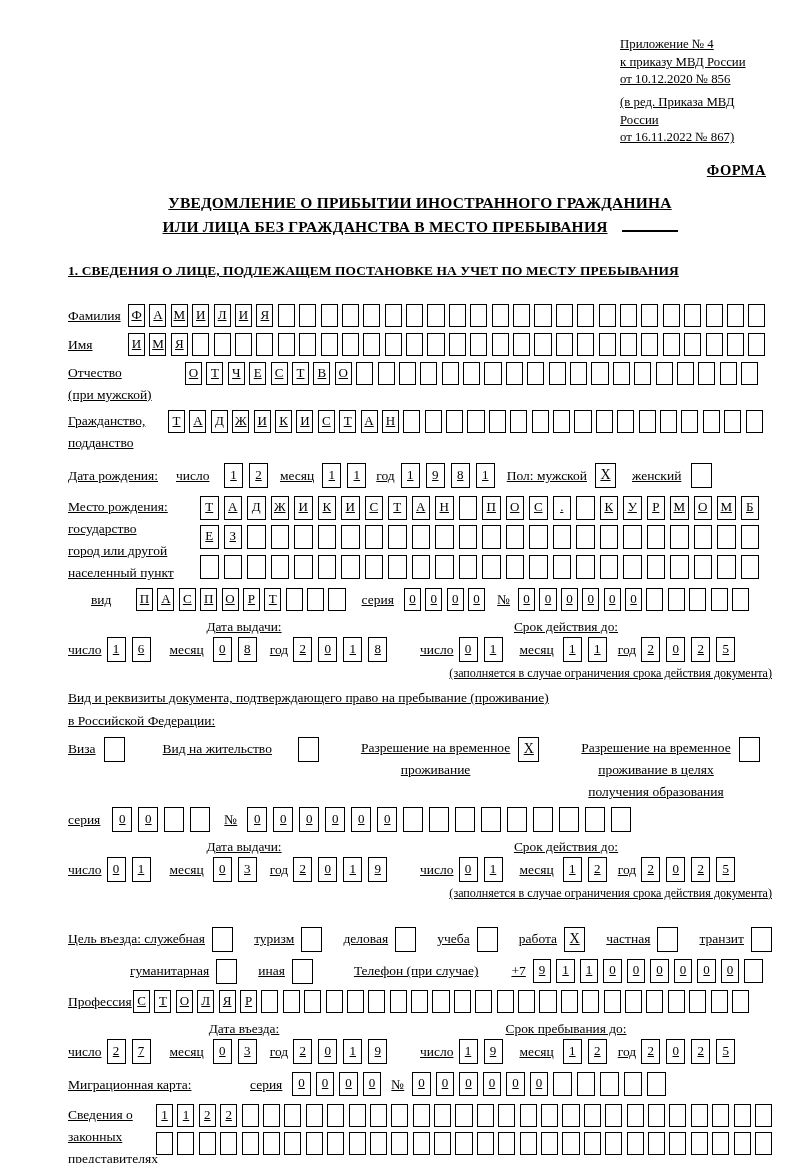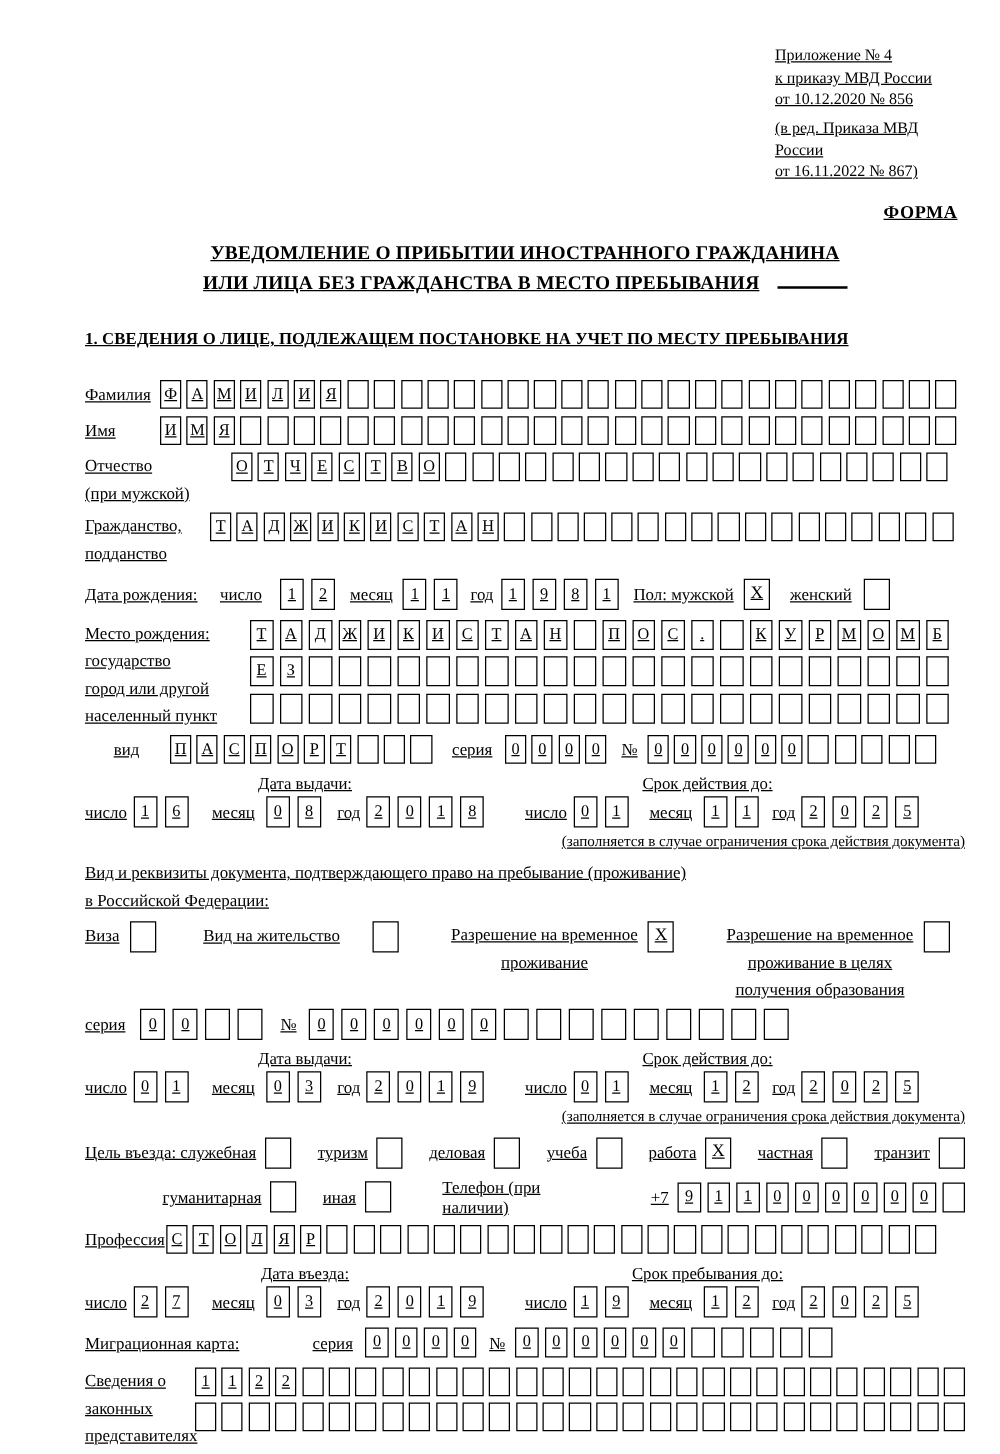--- a/index.html
+++ b/index.html
@@ -47,21 +47,21 @@
   .col-l{width:352px;display:flex;align-items:center;gap:5px;}
   .note{font-size:12.1px;text-align:right;margin-top:4px;}
 
   .para{font-size:13.5px;margin-top:10px;line-height:1.7;}
 
   .optline{display:flex;margin-top:4px;align-items:flex-start;gap:12px;}
   .opt{display:flex;align-items:flex-start;gap:8px;}
   .opt .t{font-size:13.5px;line-height:24px;white-space:nowrap;}
   .opt .t2{font-size:13.5px;line-height:22px;text-align:center;white-space:nowrap;}
 
-  .purpose{display:flex;justify-content:space-between;align-items:flex-start;margin-top:9px;}
+  .purpose{display:flex;justify-content:space-between;align-items:flex-start;margin-top:26px;}
   .purpose .pi{display:flex;align-items:center;gap:7px;font-size:13.5px;white-space:nowrap;}
   .purpose2{display:flex;align-items:center;margin-top:7px;margin-left:62px;gap:7px;font-size:13.5px;}
 </style>
 </head>
 <body>
 
 <div class="page">
 
   <div class="hdr">
     <div>Приложение № 4</div>
@@ -560,21 +560,21 @@
       <span>транзит</span>
       <span class="cb"></span>
     </div>
   </div>
 
   <div class="purpose2">
     <span>гуманитарная</span>
     <span class="cb"></span>
     <span style="margin-left:14px;">иная</span>
     <span class="cb"></span>
-    <span style="margin-left:34px;">Телефон (при наличии)</span>
+    <span style="margin-left:34px;">Телефон (при случае)</span>
     <span style="margin-left:26px;">+7</span>
     <span class="cells md">
         <span class="cell">9</span>
         <span class="cell">1</span>
         <span class="cell">1</span>
         <span class="cell">0</span>
         <span class="cell">0</span>
         <span class="cell">0</span>
         <span class="cell">0</span>
         <span class="cell">0</span>

